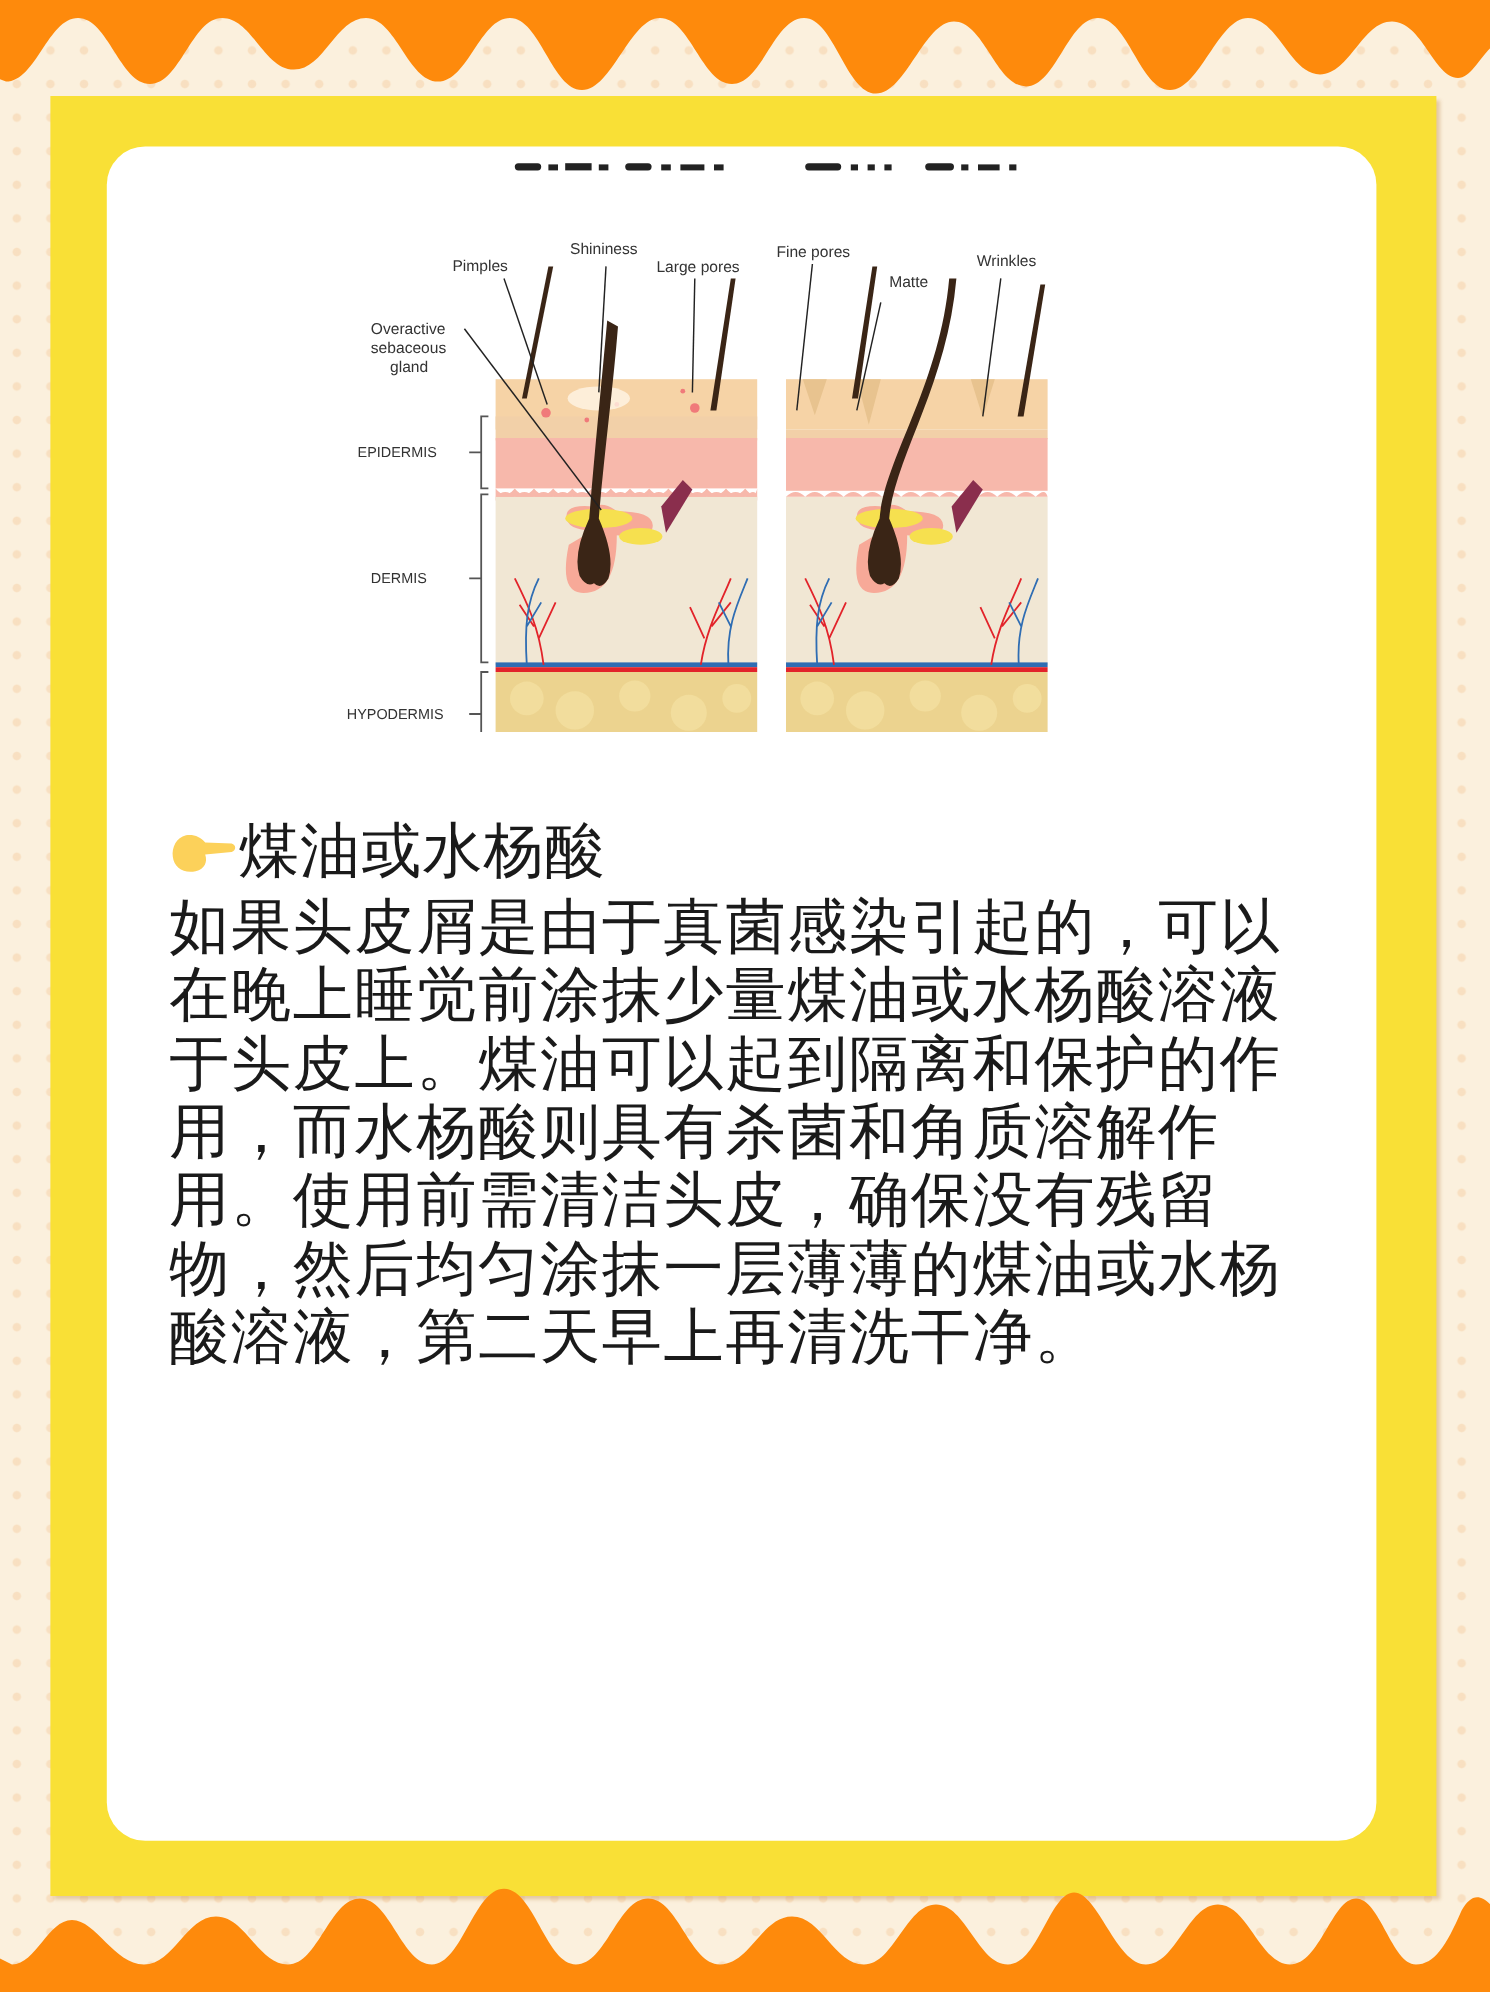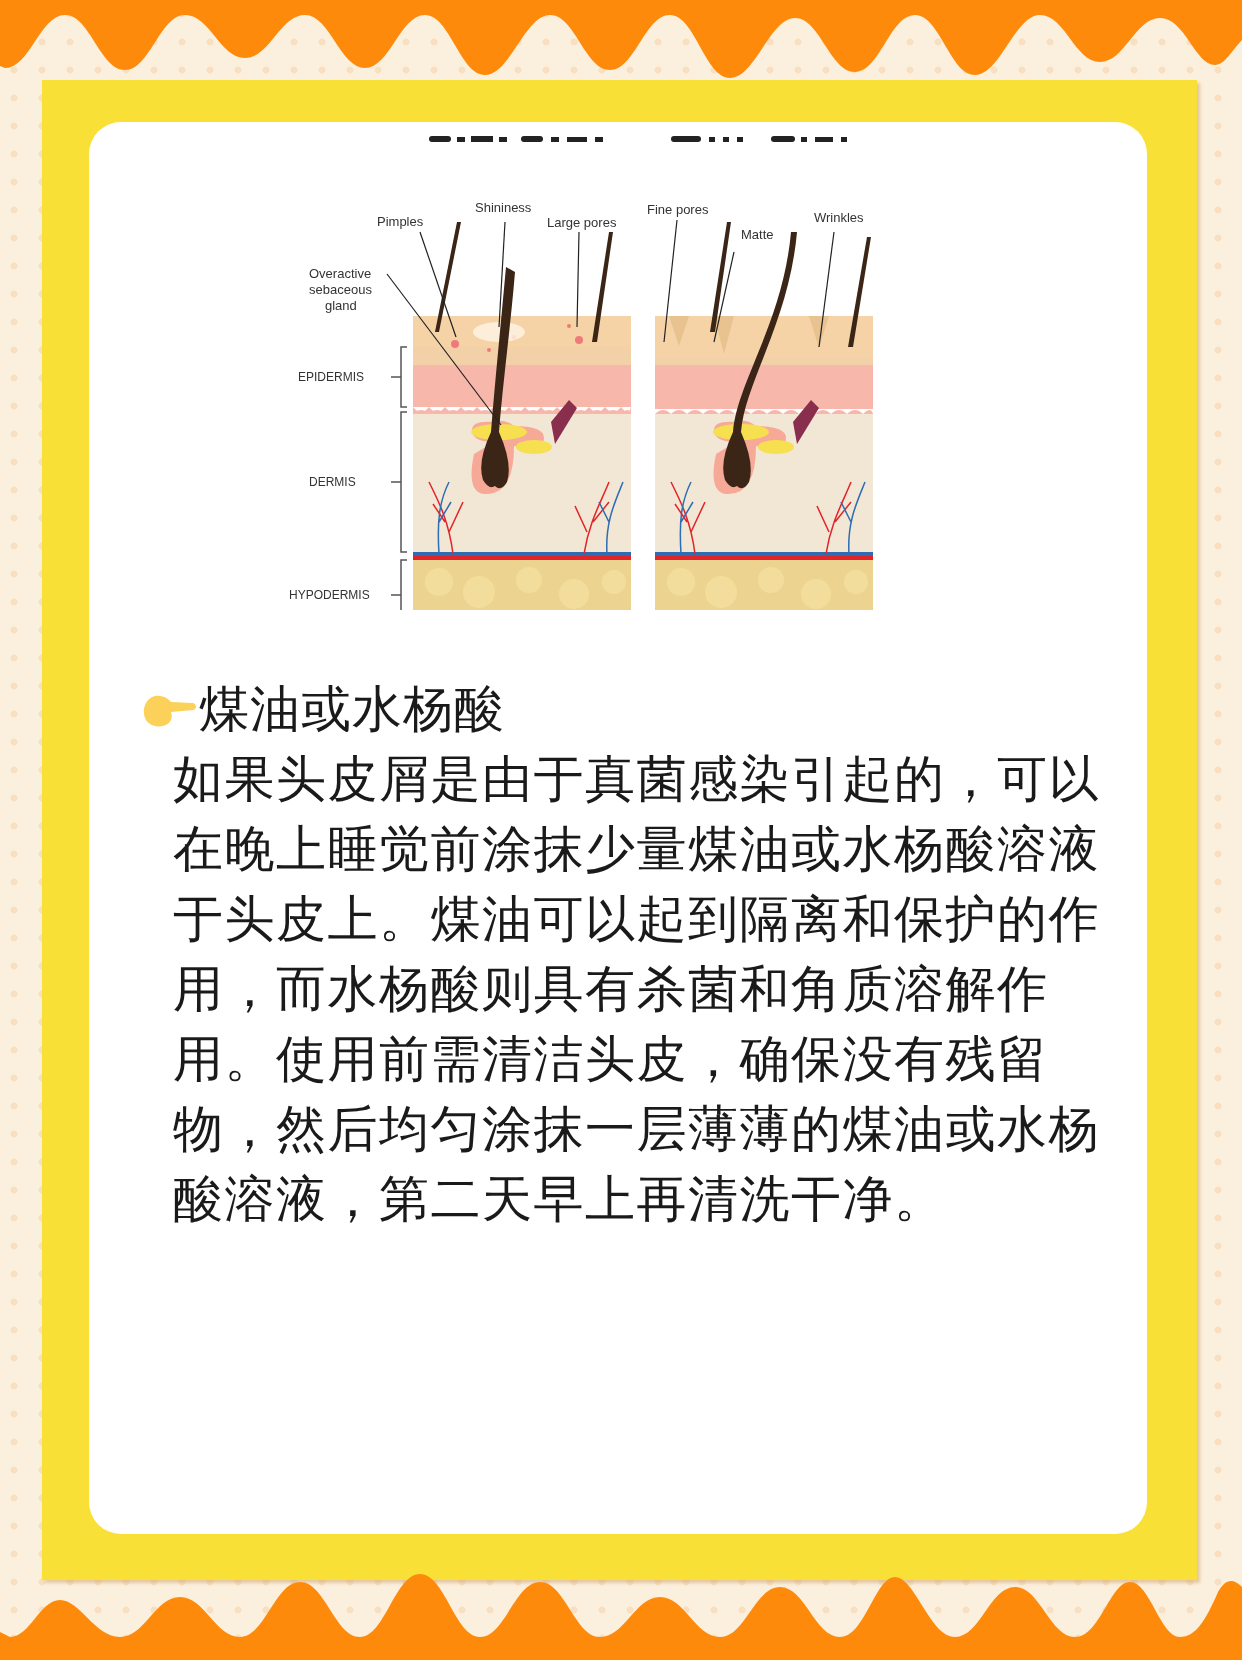--- a/index.html
+++ b/index.html
@@ -24,22 +24,22 @@
     }
     .diagram { position: absolute; left: 200px; top: 0px; width: 620px; height: 530px; }
     .section-title {
       position: absolute; left: 52px; top: 555px; height: 64px;
       display: flex; align-items: center;
       font-size: 50px; color: #1a1a1a; letter-spacing: 1px;
     }
     .hand { width: 56px; height: 42px; margin-right: 2px; }
     .body-text {
       position: absolute; left: 52px; top: 622px; width: 960px;
-      font-size: 50px; line-height: 70px; color: #1a1a1a;
-      letter-spacing: 1.5px; word-break: break-all; margin-left: 32px;
+      font-size: 50px; line-height: 57px; color: #1a1a1a;
+      letter-spacing: 1.5px; word-break: break-all;
     }
     .diag-label { font-family: "Liberation Sans", sans-serif; }
   </style>
 </head>
 <body>
 
 <svg class="wave wave-top" viewBox="0 0 1242 82" preserveAspectRatio="none">
   <path fill="#fe8a0c" d="M0,0 H1242 V40
     C1232,50 1225,65 1215,65 C1195,65 1185,18 1160,18 C1135,18 1125,62 1100,62
     C1075,62 1065,15 1040,15 C1015,15 1000,75 975,75 C950,75 940,15 915,15

